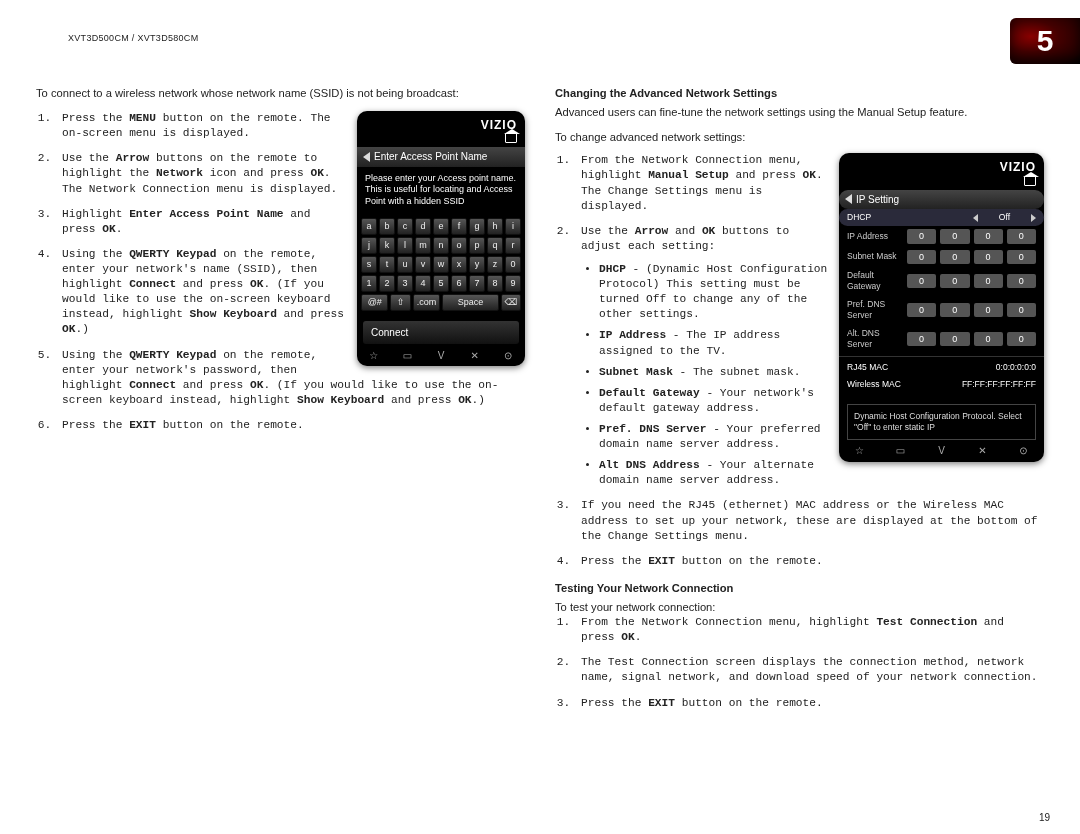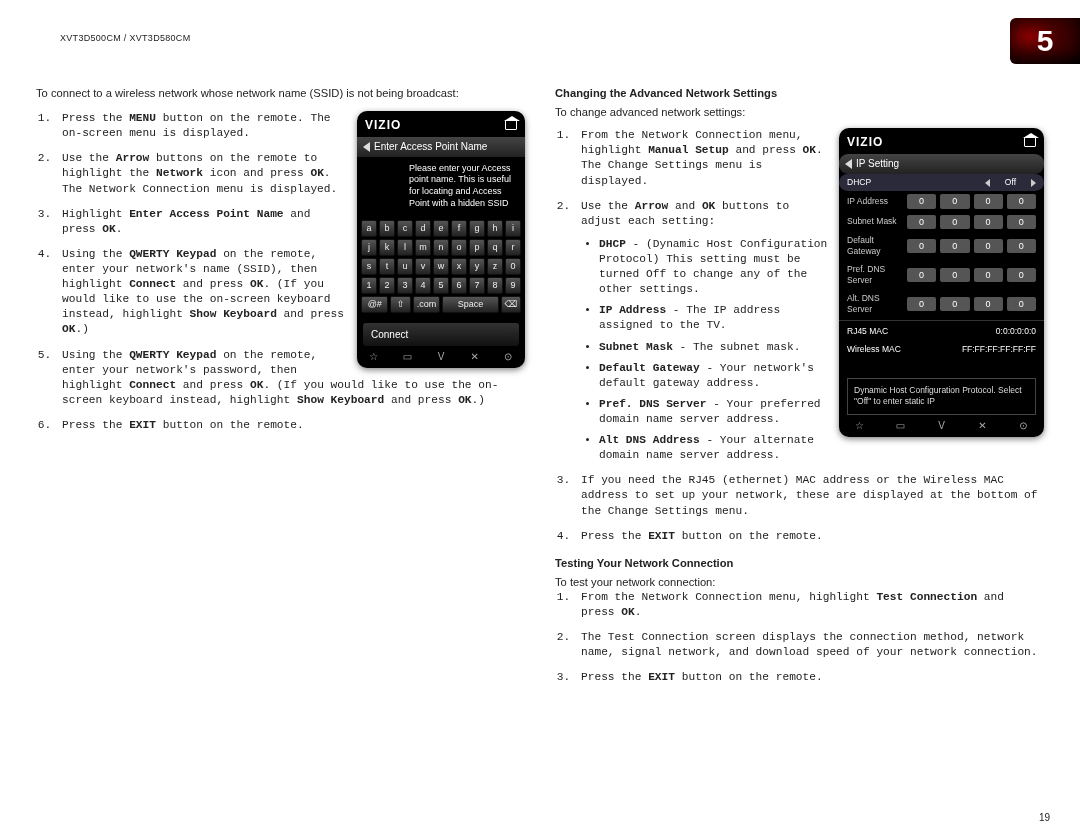--- a/index.html
+++ b/index.html
@@ -20,21 +20,21 @@
     width: 70px; height: 46px;
     background: radial-gradient(ellipse at 30% 40%, #800 0%, #400 40%, #200 80%, #000 100%);
     border-top-left-radius: 6px;
     border-bottom-left-radius: 6px;
     color: #fff;
     font-size: 30px;
     font-weight: bold;
     display: flex; align-items: center; justify-content: center;
     box-shadow: inset 0 -6px 12px rgba(0,0,0,.6);
   }
-  .model { position: absolute; top: 32px; left: 60px; font-size: 9px; letter-spacing: .3px; }
+  .model { position: absolute; top: 32px; left: 68px; font-size: 9px; letter-spacing: .3px; }
   .page-num { position: absolute; bottom: 10px; right: 30px; font-size: 10px; }
   .cols {
     display: flex; gap: 30px;
     position: absolute; top: 86px; left: 36px; right: 36px;
   }
   .col { flex: 1; }
   .col p, .col li { font-size: 11.2px; }
   .intro { text-align: justify; margin-bottom: 10px; }
   ol { list-style-position: outside; padding-left: 22px; }
   ol > li { margin-bottom: 10px; padding-left: 4px; font-family: Liberation Mono, monospace; }
@@ -46,46 +46,46 @@
 
   
   .device {
     background: #000; color: #fff;
     border-radius: 10px; width: 168px;
     font-size: 9px;
     padding-bottom: 18px;
     position: relative;
     box-shadow: 0 2px 6px rgba(0,0,0,.5);
   }
-  .dev-topbar { display:flex; justify-content: space-between; align-items:center; padding: 6px 8px 4px; }
+  .dev-topbar { display:flex; justify-content: space-between; align-items:flex-end; padding: 6px 8px 4px; flex-direction: column; }
   .vizio { font-family: Arial; font-weight: 600; letter-spacing: 1px; font-size: 12px; }
   .home-ico { width: 12px; height: 10px; border: 1px solid #fff; display: inline-block; position: relative; border-radius:1px;}
   .home-ico::before{content:"";position:absolute;top:-5px;left:-2px;border-left:8px solid transparent;border-right:8px solid transparent;border-bottom:5px solid #fff;}
   .dev-title { background: linear-gradient(#444,#222); padding: 3px 6px; display:flex; align-items:center; gap:4px; font-size:10px;}
   .back-tri { width:0;height:0;border-top:5px solid transparent;border-bottom:5px solid transparent;border-right:7px solid #ddd; }
-  .dev-desc { padding: 6px 8px; font-size: 9px; line-height: 1.3; margin-left: 44px; }
+  .dev-desc { padding: 6px 8px; font-size: 9px; line-height: 1.3; }
   .keyb { padding: 4px; }
   .krow { display:flex; gap:2px; margin-bottom:2px; }
   .key { flex:1; background: linear-gradient(#555,#222); border:1px solid #111; border-radius:2px; height:17px; display:flex;align-items:center;justify-content:center; font-size:9px; color:#eee;}
   .key.sp2{flex:1.4}
   .key.sp4{flex:3}
   .connect-btn { margin:4px 6px; background: linear-gradient(#333,#111); border-radius:3px; padding:5px 8px; font-size:10px;}
   .dev-bottom { position:absolute; bottom:4px; left:0; right:0; display:flex; justify-content:space-around; font-size:10px; color:#aaa;}
 
   
   .ipdev { width: 205px; }
   .ip-row { display:flex; align-items:center; font-size:8.5px; padding: 3px 8px; gap:4px;border-radius:9px;}
   .ip-row.hdr{ background: linear-gradient(#444,#222); font-size:10px; padding:3px 6px;}
   .ip-row.dhcp{ background:#2a2a3a; justify-content:space-between;}
   .ip-row .lbl{ width:56px; color:#ccc; }
   .octets{ display:flex; gap:4px; flex:1;}
   .oct{ flex:1; background:#555; text-align:center; border-radius:2px; padding:1px 0; font-size:9px;}
   .mac-row{ display:flex; justify-content:space-between; padding:3px 8px; font-size:8.5px; color:#fff;}
   .divider{height:1px;background:#333;margin:2px 0;}
-  .help-text{ margin:20px 8px 0; border:1px solid #444; padding:6px; font-size:8.5px; color:#ddd; line-height:1.3;}
+  .help-text{ margin:10px 8px 0; border:1px solid #444; padding:6px; font-size:8.5px; color:#ddd; line-height:1.3;}
   .tri-l,.tri-r{width:0;height:0;border-top:4px solid transparent;border-bottom:4px solid transparent;}
   .tri-l{border-right:5px solid #ccc;}
   .tri-r{border-left:5px solid #ccc;}
   .clear{clear:both;}
 
   
   .foot-ico{width:14px;height:14px;display:inline-flex;align-items:center;justify-content:center;}
 </style>
 </head>
 <body>
@@ -178,34 +178,35 @@
       <li><span>Highlight </span><b>Enter Access Point Name</b><span> and press </span><b>OK</b><span>.</span></li>
       <li><span>Using the </span><b>QWERTY Keypad</b><span> on the remote, enter your network's name (SSID), then highlight </span><b>Connect</b><span> and press </span><b>OK</b><span>. (If you would like to use the on-screen keyboard instead, highlight </span><b>Show Keyboard</b><span> and press </span><b>OK</b><span>.)</span></li>
       <li><span>Using the </span><b>QWERTY Keypad</b><span> on the remote, enter your network's password, then highlight </span><b>Connect</b><span> and press </span><b>OK</b><span>. (If you would like to use the on-screen keyboard instead, highlight </span><b>Show Keyboard</b><span> and press </span><b>OK</b><span>.)</span></li>
       <li><span>Press the </span><b>EXIT</b><span> button on the remote.</span></li>
     </ol>
     <div class="clear"></div>
   </div>
 
   <div class="col">
     <p class="heading">Changing the Advanced Network Settings</p>
+    <p class="just" style="margin-bottom:10px">Advanced users can fine-tune the network settings using the Manual Setup feature.</p>
     <p style="margin-bottom:8px">To change advanced network settings:</p>
 
     <div class="device ipdev float-device" style="padding-bottom:22px">
       <div class="dev-topbar">
         <span class="vizio">VIZIO</span>
         <span class="home-ico"></span>
       </div>
       <div class="ip-row hdr">
         <span class="back-tri"></span>
         <span>IP Setting</span>
       </div>
       <div class="ip-row dhcp">
         <span>DHCP</span>
-        <span style="display:flex;align-items:center;gap:15px">
+        <span style="display:flex;align-items:center;gap:21px">
           <span class="tri-l"></span>
           <span>Off</span>
           <span class="tri-r"></span>
         </span>
       </div>
       <div id="ip-rows">
           <div class="ip-row">
             <span class="lbl">IP Address</span>
             <div class="octets">
               <span class="oct">0</span>

